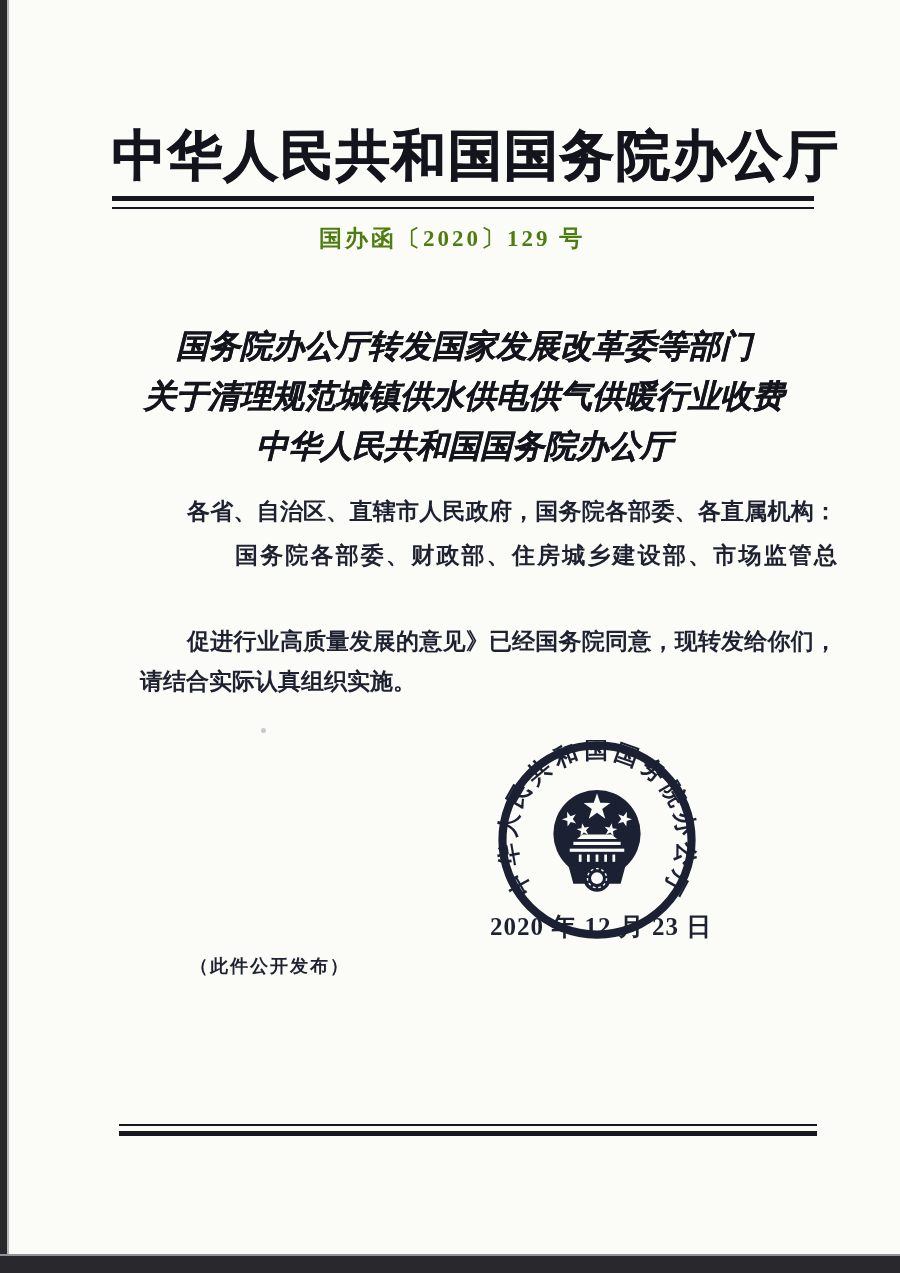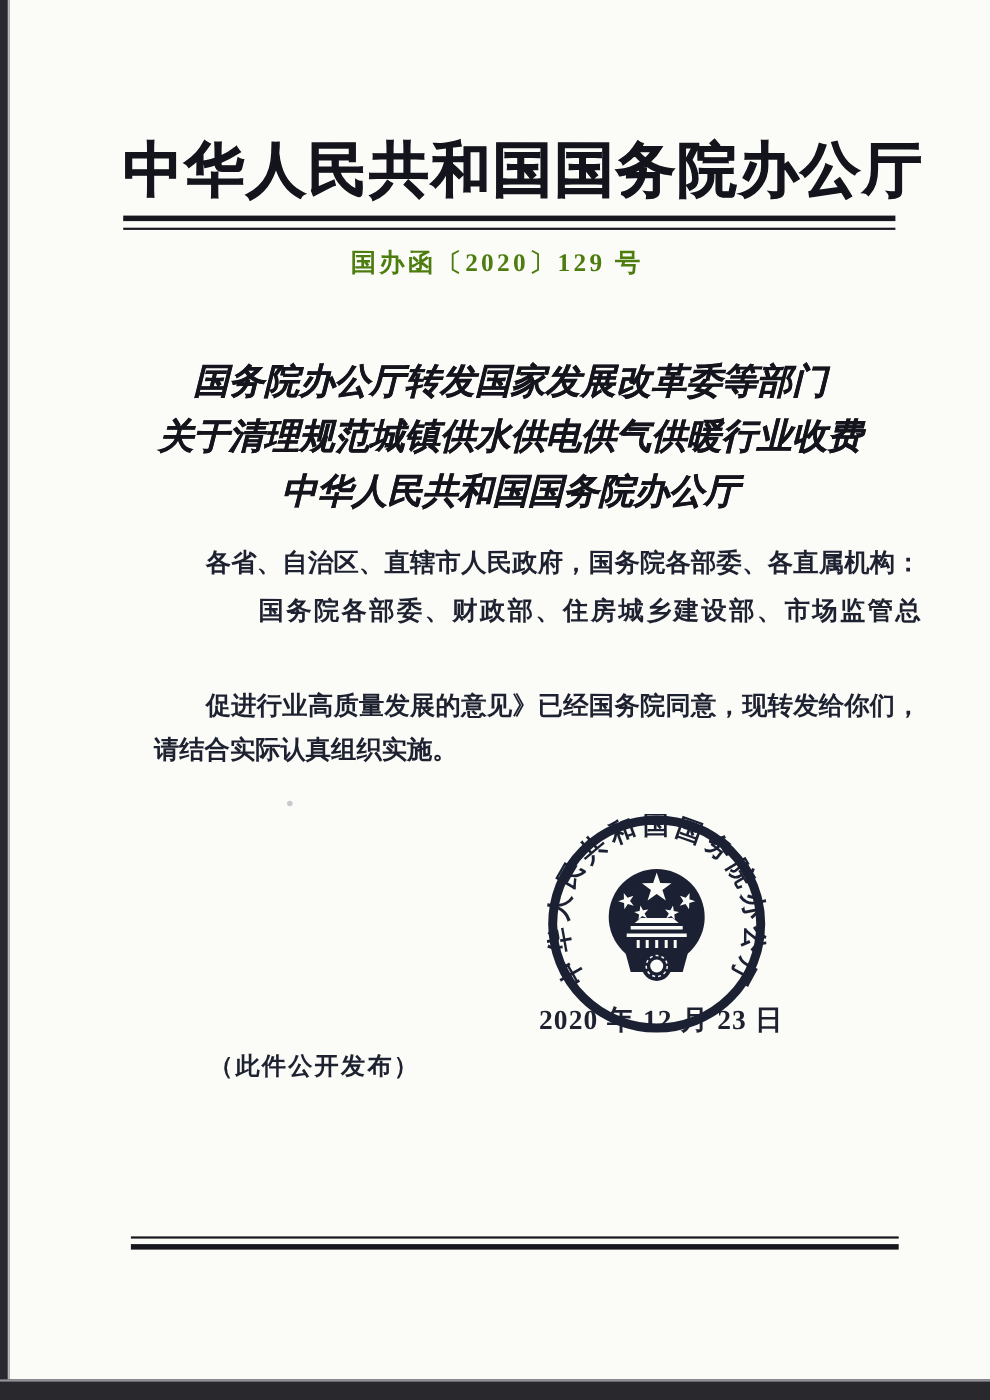--- a/index.html
+++ b/index.html
@@ -81,21 +81,21 @@
   .seal svg { width: 100%; height: 100%; display: block; }
   .date-line {
     position: absolute; left: 490px; top: 910px; width: 220px;
     text-align: center;
     font-size: 25px; letter-spacing: 1px;
     color: #1e2230; font-weight: bold;
     white-space: nowrap;
   }
   .publish-note {
     position: absolute; left: 190px; top: 954px;
-    font-size: 22px; letter-spacing: 2px;
+    font-size: 18px; letter-spacing: 2px;
     color: #1e2230; font-weight: bold;
     white-space: nowrap;
   }
 </style>
 </head>
 <body>
 
 <div class="paper">
 
   <div class="scan-edge-left"></div>

